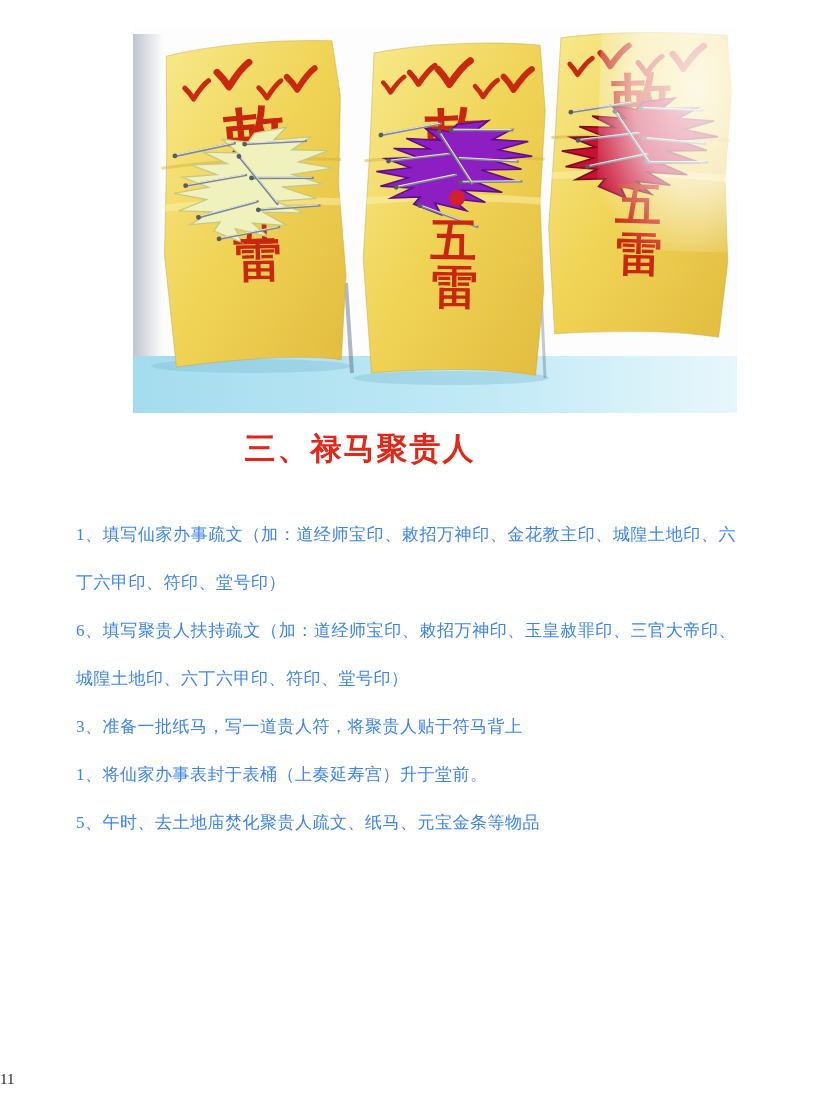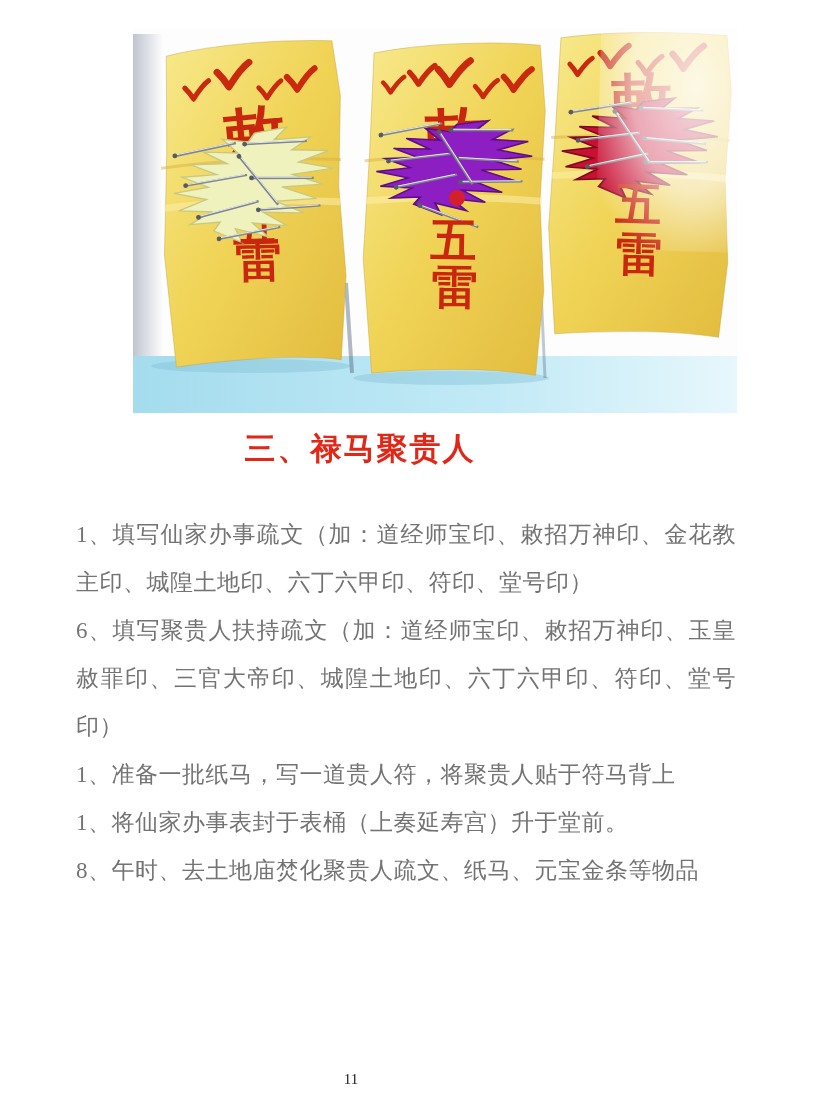--- a/index.html
+++ b/index.html
@@ -21,27 +21,27 @@
   .foil-mid{stroke:#5c0e86;stroke-width:2;}
   .foil-right{stroke:#7e0a22;stroke-width:2;}
   
   h1.heading{
     position:absolute;left:0;top:428px;width:720px;margin:0;text-align:center;
     font-size:31px;font-weight:bold;letter-spacing:2px;color:#e02718;
   }
   
   .body-text{
     position:absolute;left:76px;top:511px;width:660px;
-    font-size:23px;line-height:48px;letter-spacing:.5px;color:#737373;
+    font-size:17px;line-height:48px;letter-spacing:.5px;color:#3b82f6;
     text-align:justify;text-justify:inter-ideograph;
   }
   .body-text p{margin:0;padding:0;}
   
   .page-number{
-    position:absolute;left:0;bottom:17px;width:702px;text-align:center;
+    position:absolute;left:0;bottom:17px;width:702px;
     font-size:15px;color:#222222;font-family:"Liberation Serif","DejaVu Serif",serif;
   }
 </style>
 </head>
 <body>
 
 <div class="page">
 
   <figure class="photo" aria-label="三张黄纸敕令五雷符，每张中部钉有一张彩色锡箔剪符（左黄白、中紫、右红），用钢制大头针固定，摆放在浅蓝色桌面上">
     <svg viewBox="0 0 604 385" width="604" height="385">
@@ -163,20 +163,20 @@
         <rect x="50" y="0" width="140" height="220" fill="url(#flare)" opacity="0.85"></rect>
       </g>
     </svg>
   </figure>
 
   <h1 class="heading">三、禄马聚贵人</h1>
 
   <div class="body-text">
     <p>1、填写仙家办事疏文（加：道经师宝印、敕招万神印、金花教主印、城隍土地印、六丁六甲印、符印、堂号印）</p>
     <p>6、填写聚贵人扶持疏文（加：道经师宝印、敕招万神印、玉皇赦罪印、三官大帝印、城隍土地印、六丁六甲印、符印、堂号印）</p>
-    <p>1、准备一批纸马，写一道贵人符，将聚贵人贴于符马背上</p>
+    <p>3、准备一批纸马，写一道贵人符，将聚贵人贴于符马背上</p>
     <p>1、将仙家办事表封于表桶（上奏延寿宫）升于堂前。</p>
-    <p>8、午时、去土地庙焚化聚贵人疏文、纸马、元宝金条等物品</p>
+    <p>5、午时、去土地庙焚化聚贵人疏文、纸马、元宝金条等物品</p>
   </div>
 
   <div class="page-number">11</div>
 
 </div>
 
 </body></html>

